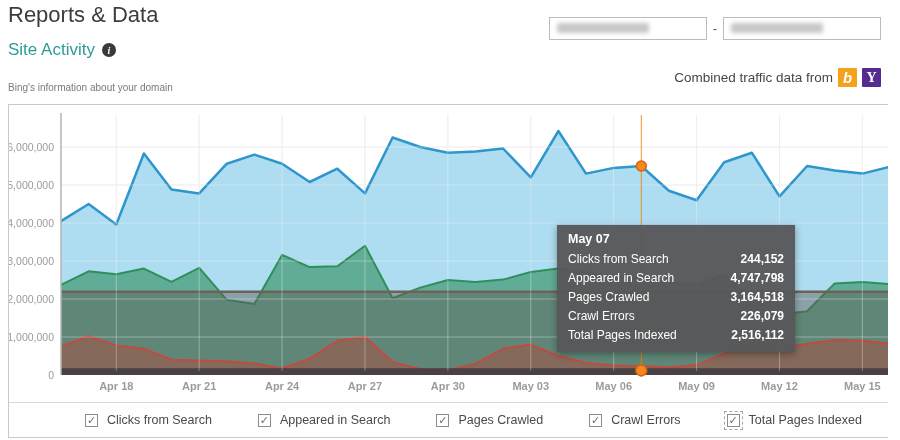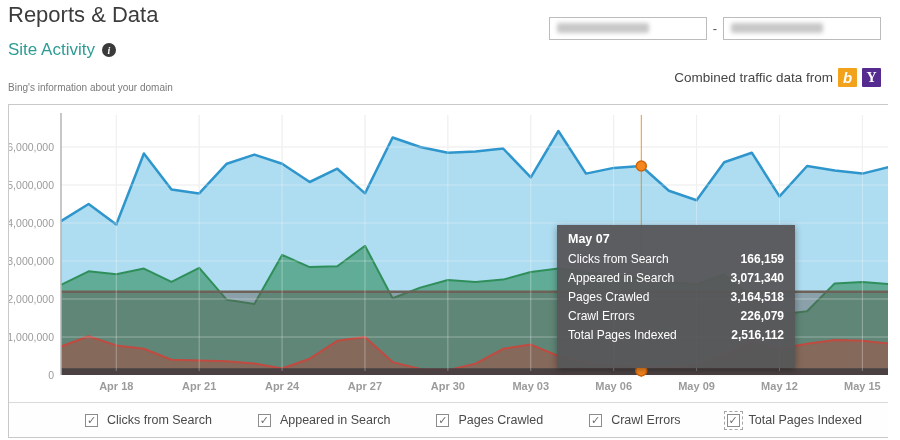--- a/index.html
+++ b/index.html
@@ -13,21 +13,21 @@
   .section-title{font-size:17px;color:#2d9c94;}
   .info-icon{width:14px;height:14px;border-radius:50%;background:#3a3a3a;color:#fff;font-size:10px;font-weight:bold;display:flex;align-items:center;justify-content:center;font-family:"Liberation Serif",serif;font-style:italic;}
   .section-sub{position:absolute;left:8px;top:82px;font-size:10px;color:#7a7a7a;}
   .traffic{position:absolute;top:51px;right:7px;display:flex;align-items:center;gap:5px;font-size:13.5px;color:#464646;margin-top:17px;}
   .src-icon{width:19px;height:19px;display:flex;align-items:center;justify-content:center;color:#fff;font-weight:bold;border-radius:1px;}
   .bing-icon{background:#f2a21b;font-size:15px;font-style:italic;}
   .yahoo-icon{background:#552b8f;font-family:"Liberation Serif",serif;font-size:14px;}
   .card{position:absolute;left:8px;top:104px;width:883px;height:332px;border:1px solid #c9c9c9;background:#fff;box-sizing:content-box;}
   .chart-wrap{position:relative;width:883px;height:296px;}
   svg.chart{display:block;font-family:"Liberation Sans",sans-serif;}
-  .tooltip{position:absolute;left:548px;top:120px;width:216px;background:rgba(87,87,90,0.96);color:#fff;padding:7px 11px 23px 11px;font-size:12px;box-shadow:0 2px 7px rgba(0,0,0,0.35);}
+  .tooltip{position:absolute;left:548px;top:120px;width:216px;background:rgba(87,87,90,0.96);color:#fff;padding:7px 11px 7px 11px;font-size:12px;box-shadow:0 2px 7px rgba(0,0,0,0.35);}
   .tt-title{font-weight:bold;margin-bottom:4px;font-size:12.5px;}
   .tt-row{display:flex;justify-content:space-between;line-height:19px;}
   .tt-val{font-weight:bold;}
   .legend{position:absolute;left:0;bottom:0;width:100%;height:35px;border-top:1px solid #d9d9d9;display:flex;align-items:center;padding-left:76px;gap:46px;box-sizing:border-box;background:#fefefe;}
   .leg-item{display:flex;align-items:center;gap:9px;font-size:12.5px;color:#4a4a4a;cursor:default;}
   .cb{width:13px;height:13px;border:1px solid #8c8c8c;background:#fff;display:flex;align-items:center;justify-content:center;font-size:11px;color:#6e6e6e;line-height:1;box-sizing:border-box;}
   .leg-item.focused .cb{outline:1px dashed #a6a6a6;outline-offset:2px;}
 </style>
 </head>
 <body>
@@ -122,25 +122,25 @@
           <text x="770.4666666666667" y="285" text-anchor="middle" fill="#9b9b9b" font-size="11" font-weight="600">May 12</text>
           <text x="853.3666666666667" y="285" text-anchor="middle" fill="#9b9b9b" font-size="11" font-weight="600">May 15</text>
           <line x1="632.3" y1="10" x2="632.3" y2="272" stroke="#F08300" stroke-width="1" opacity="0.85"></line>
           <circle cx="632.3" cy="61" r="5" fill="#F5871F" stroke="#D3640A" stroke-width="1.5"></circle>
           <circle cx="632.3" cy="265.44" r="5.5" fill="#F5871F" stroke="#D3640A" stroke-width="1.5"></circle>
         </svg>
       <div class="tooltip">
         <div class="tt-title">May 07</div>
         <div class="tt-row">
           <span class="tt-label">Clicks from Search</span>
-          <span class="tt-val">166,159</span>
+          <span class="tt-val">244,152</span>
         </div>
         <div class="tt-row">
           <span class="tt-label">Appeared in Search</span>
-          <span class="tt-val">3,071,340</span>
+          <span class="tt-val">4,747,798</span>
         </div>
         <div class="tt-row">
           <span class="tt-label">Pages Crawled</span>
           <span class="tt-val">3,164,518</span>
         </div>
         <div class="tt-row">
           <span class="tt-label">Crawl Errors</span>
           <span class="tt-val">226,079</span>
         </div>
         <div class="tt-row">

